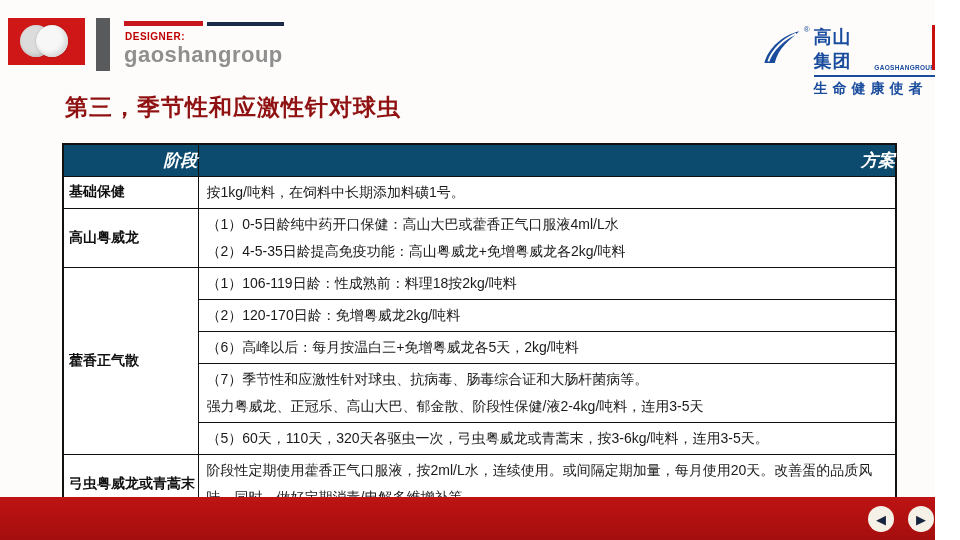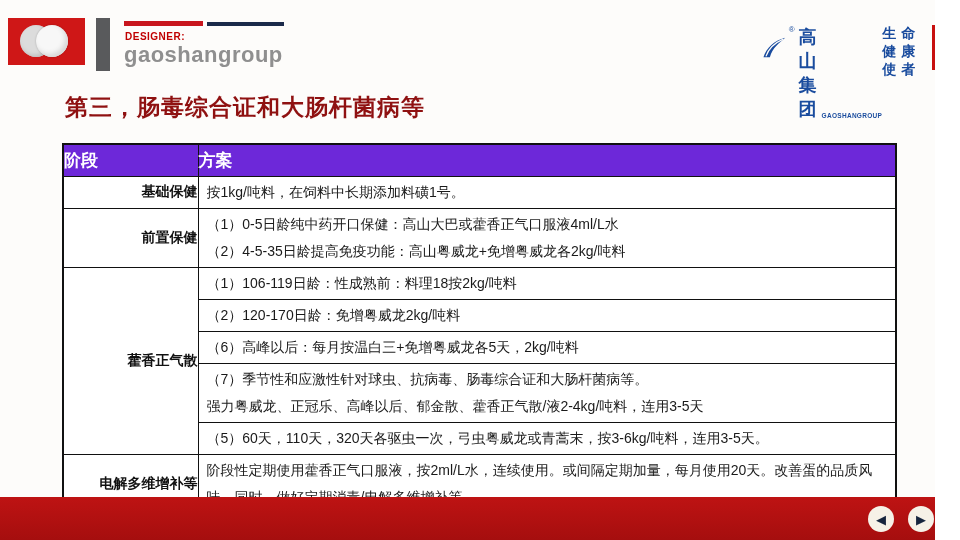--- a/index.html
+++ b/index.html
@@ -14,38 +14,38 @@
   .gray-bar { position:absolute; left:96px; top:18px; width:14px; height:53px; background:#595A5C; }
   .mini-bar-red  { position:absolute; left:124px; top:21px; width:79px; height:5px; background:#C8161D; }
   .mini-bar-navy { position:absolute; left:207px; top:22px; width:77px; height:4px; background:#1B2A4A; }
   .designer-label { position:absolute; left:125px; top:31px; font-size:10px; font-weight:bold; color:#C00000; letter-spacing:.5px; }
   .brand-name { position:absolute; left:124px; top:42px; font-size:22px; font-weight:bold; color:#8F8F8F; letter-spacing:.5px; }
 
   
   .logo-right { position:absolute; left:762px; top:25px; display:flex; align-items:flex-start; }
   .swoosh { width:46px; height:42px; margin-top:2px; }
   .reg-mark { font-size:8px; color:#1A4C9E; margin:0 4px 0 2px; }
-  .logo-text { display:flex; flex-direction:row; }
+  .logo-text { display:flex; flex-direction:column; }
   .logo-row1 { display:flex; align-items:flex-end; }
   .company-name { font-size:18px; font-weight:bold; color:#1A4C9E; letter-spacing:1px; }
   .company-en { font-size:6.5px; font-weight:bold; color:#1A4C9E; margin:0 0 2px 4px; letter-spacing:.3px; }
   .logo-divider { height:2px; background:#1A4C9E; margin:2px 0 3px 0; }
   .slogan { font-size:14px; font-weight:bold; color:#1A4C9E; letter-spacing:5px; }
   .red-tab { position:absolute; left:932px; top:25px; width:28px; height:45px; background:#C8100F; }
 
   
   .page-title { position:absolute; left:65px; top:92px; font-size:23px; font-weight:bold; color:#8F1111; letter-spacing:1px; }
 
   
   .table-wrap { position:absolute; left:62px; top:143px; }
   table { border-collapse:collapse; table-layout:fixed; width:835px; background:#fff; }
   th, td { border:1px solid #111; }
   table { border:2px solid #111; }
-  thead th { height:32px; background:#6d28d9; color:#fff; font-size:17px; font-weight:bold; text-align:left; }
-  td.stage { font-size:14px; font-weight:bold; color:#111; padding-left:5px; vertical-align:middle;text-align:right; }
+  thead th { height:32px; background:#0c4a6e; color:#fff; font-size:17px; font-weight:bold; text-align:right;font-style:italic; }
+  td.stage { font-size:14px; font-weight:bold; color:#111; padding-left:5px; vertical-align:middle; }
   td.content { font-size:14px; color:#1a1a1a; padding:2px 4px 2px 8px; vertical-align:middle; }
   .line { line-height:27px; white-space:nowrap; overflow:hidden; }
   .para { line-height:27px; }
   tr.h25 td { height:25px; }
   tr.h28 td { height:28px; }
   tr.h57 td { height:57px; }
   tr.h58 td { height:58px; }
 
   
   .footer { position:absolute; left:0; top:497px; width:960px; height:43px;
@@ -80,21 +80,21 @@
       <div class="logo-row1">
         <span class="company-name">高山集团</span>
         <span class="company-en">GAOSHANGROUP</span>
       </div>
       <div class="logo-divider"></div>
       <span class="slogan">生命健康使者</span>
     </div>
   </div>
   <div class="red-tab"></div>
 
-  <div class="page-title">第三，肠毒综合证和大肠杆菌病等</div>
+  <div class="page-title">第三，季节性和应激性针对球虫</div>
 
   <div class="table-wrap">
     <table>
       <colgroup>
           <col style="width:135px">
           <col>
         </colgroup>
       <thead>
         <tr>
           <th>阶段</th>
@@ -102,21 +102,21 @@
         </tr>
       </thead>
       <tbody>
         <tr class="h25">
           <td class="stage">基础保健</td>
           <td class="content">
             <div class="line">按1kg/吨料，在饲料中长期添加料磺1号。</div>
           </td>
         </tr>
         <tr class="h58">
-          <td class="stage">前置保健</td>
+          <td class="stage">高山粤威龙</td>
           <td class="content">
             <div class="line">（1）0-5日龄纯中药开口保健：高山大巴或藿香正气口服液4ml/L水</div>
             <div class="line">（2）4-5-35日龄提高免疫功能：高山粤威龙+免增粤威龙各2kg/吨料</div>
           </td>
         </tr>
         <tr class="h28">
           <td class="stage" rowspan="5">藿香正气散</td>
           <td class="content">
             <div class="line">（1）106-119日龄：性成熟前：料理18按2kg/吨料</div>
           </td>
@@ -127,30 +127,30 @@
           </td>
         </tr>
         <tr class="h28">
           <td class="content">
             <div class="line">（6）高峰以后：每月按温白三+免增粤威龙各5天，2kg/吨料</div>
           </td>
         </tr>
         <tr class="h58">
           <td class="content">
             <div class="line">（7）季节性和应激性针对球虫、抗病毒、肠毒综合证和大肠杆菌病等。</div>
-            <div class="line">强力粤威龙、正冠乐、高峰以后、郁金散、藿香正气散/液2-4kg/吨料，连用3-5天</div>
+            <div class="line">强力粤威龙、正冠乐、高山大巴、郁金散、阶段性保健/液2-4kg/吨料，连用3-5天</div>
           </td>
         </tr>
         <tr class="h28">
           <td class="content">
             <div class="line">（5）60天，110天，320天各驱虫一次，弓虫粤威龙或青蒿末，按3-6kg/吨料，连用3-5天。</div>
           </td>
         </tr>
         <tr class="h57">
-          <td class="stage">电解多维增补等</td>
+          <td class="stage">弓虫粤威龙或青蒿末</td>
           <td class="content">
             <div class="para">阶段性定期使用藿香正气口服液，按2ml/L水，连续使用。或间隔定期加量，每月使用20天。改善蛋的品质风味。同时，做好定期消毒/电解多维增补等。</div>
           </td>
         </tr>
       </tbody>
     </table>
   </div>
 
   <div class="footer">
     <div class="nav-group">

